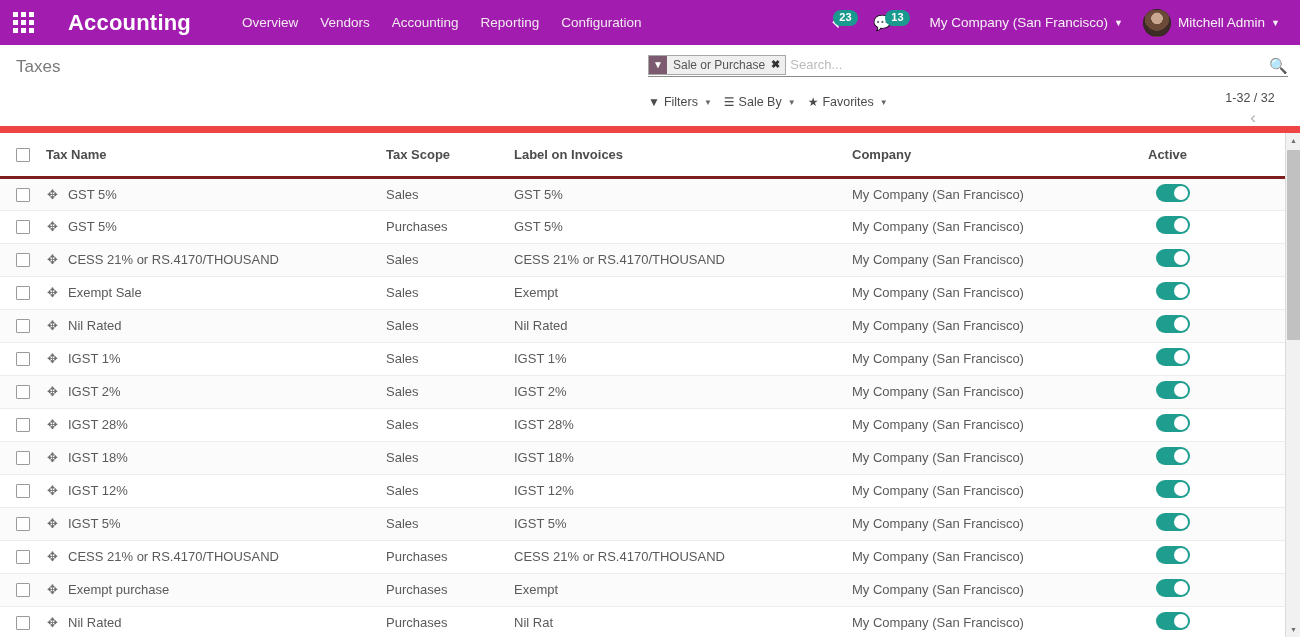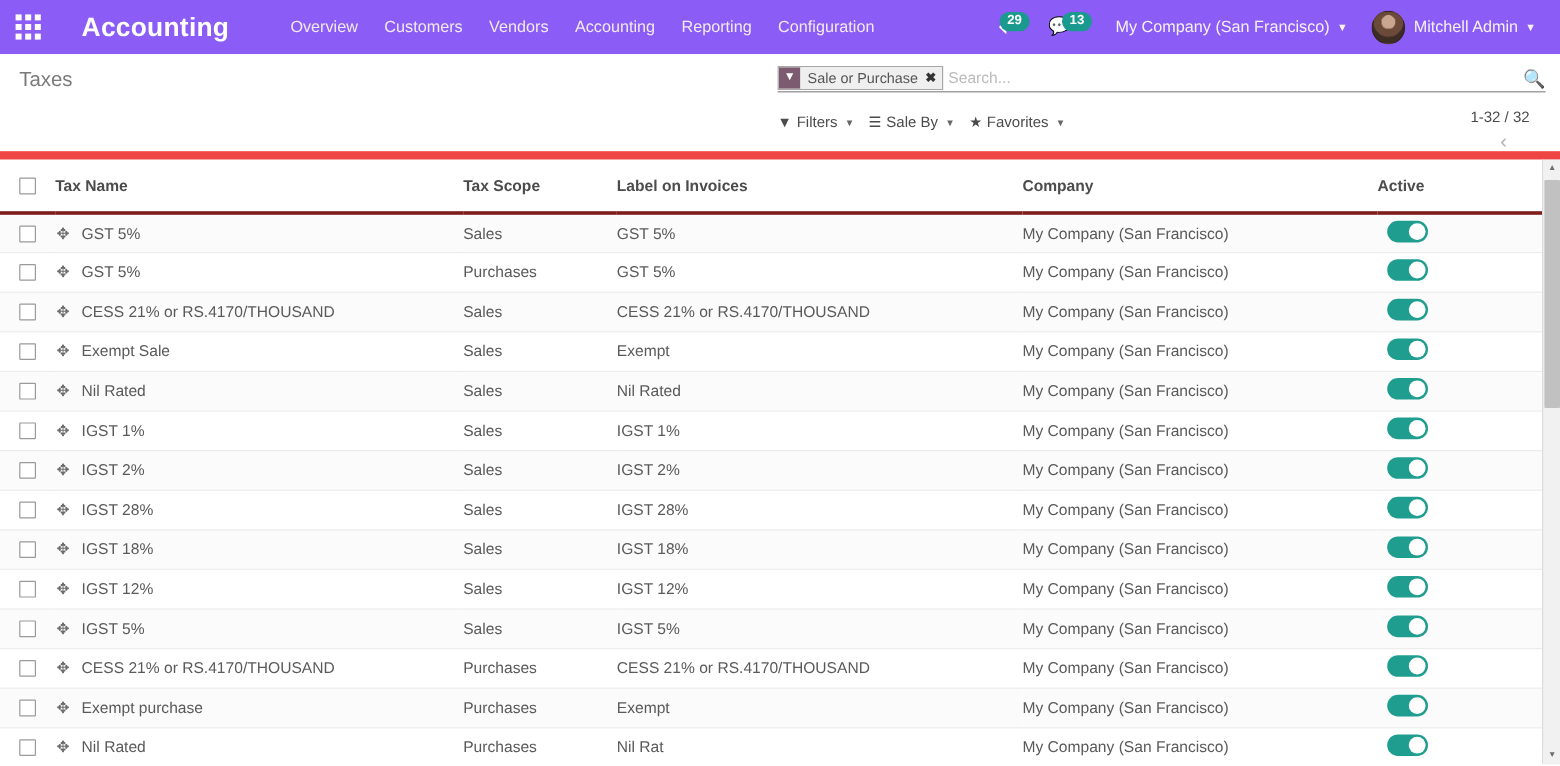--- a/index.html
+++ b/index.html
@@ -6,21 +6,21 @@
   html, body {
     width: 1300px; height: 638px;
     font-family: "Liberation Sans", sans-serif;
     background: #ffffff;
     overflow: hidden;
   }
 
   
   .navbar {
     height: 45px;
-    background: #8b5cf6;
+    background: #a21caf;
     display: flex;
     align-items: center;
     color: #ffffff;
     position: relative;
   }
   .apps-grid {
     width: 46px; height: 45px;
     display: flex; align-items: center; justify-content: center;
     cursor: pointer;
   }
@@ -348,31 +348,30 @@
         <i></i>
         <i></i>
         <i></i>
     </span>
   </div>
 
   <div class="brand">Accounting</div>
 
   <div class="menu">
     <div class="menu-item">Overview</div>
-    <div class="menu-item">Customers</div>
     <div class="menu-item">Vendors</div>
     <div class="menu-item">Accounting</div>
     <div class="menu-item">Reporting</div>
     <div class="menu-item">Configuration</div>
   </div>
 
   <div class="nav-right">
     <div class="sys-icon">
       <span class="clock-glyph">⏴</span>
-      <span class="badge">29</span>
+      <span class="badge">23</span>
     </div>
     <div class="sys-icon">
       <span class="chat-glyph">💬</span>
       <span class="badge">13</span>
     </div>
     <div class="company-sel">
       <span>My Company (San Francisco)</span>
       <span class="caret">▼</span>
     </div>
     <div class="user-sel">

